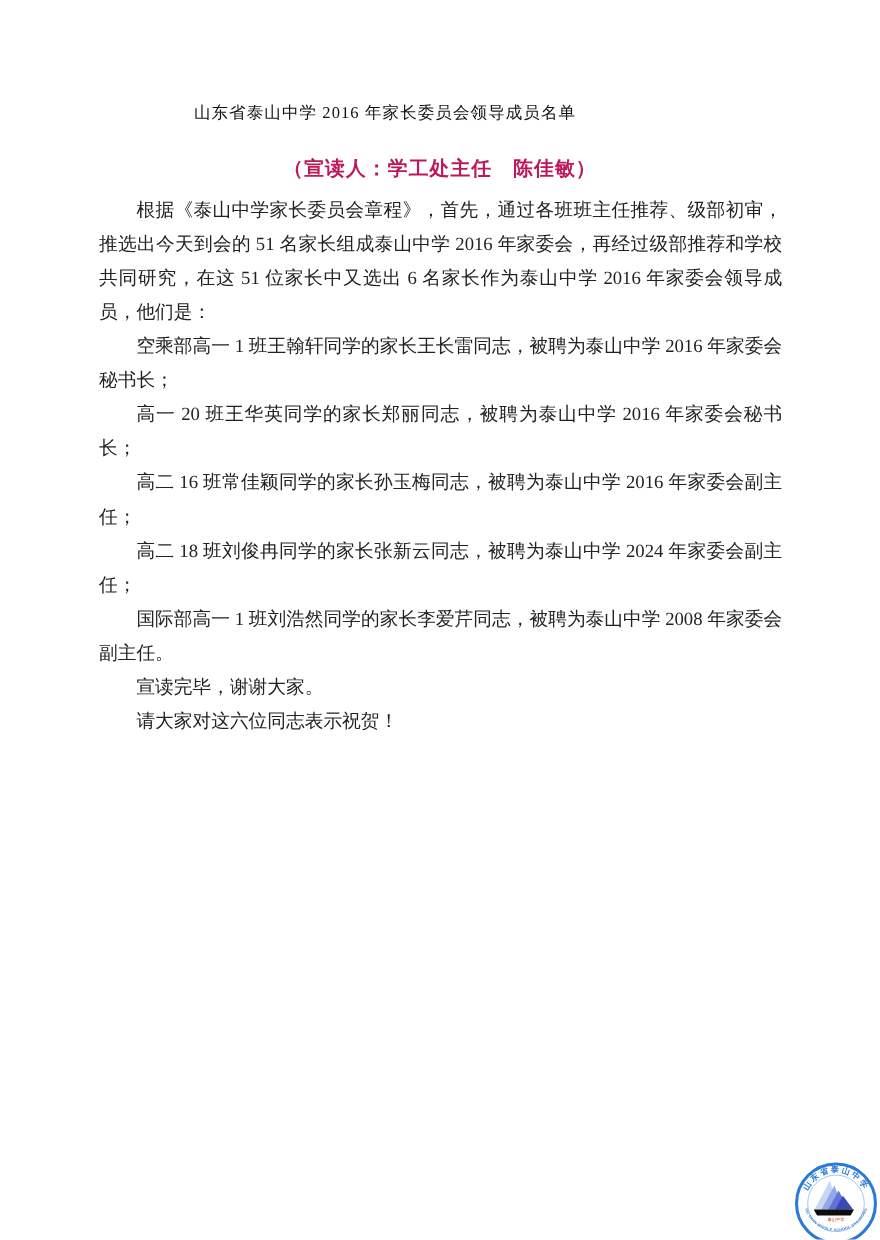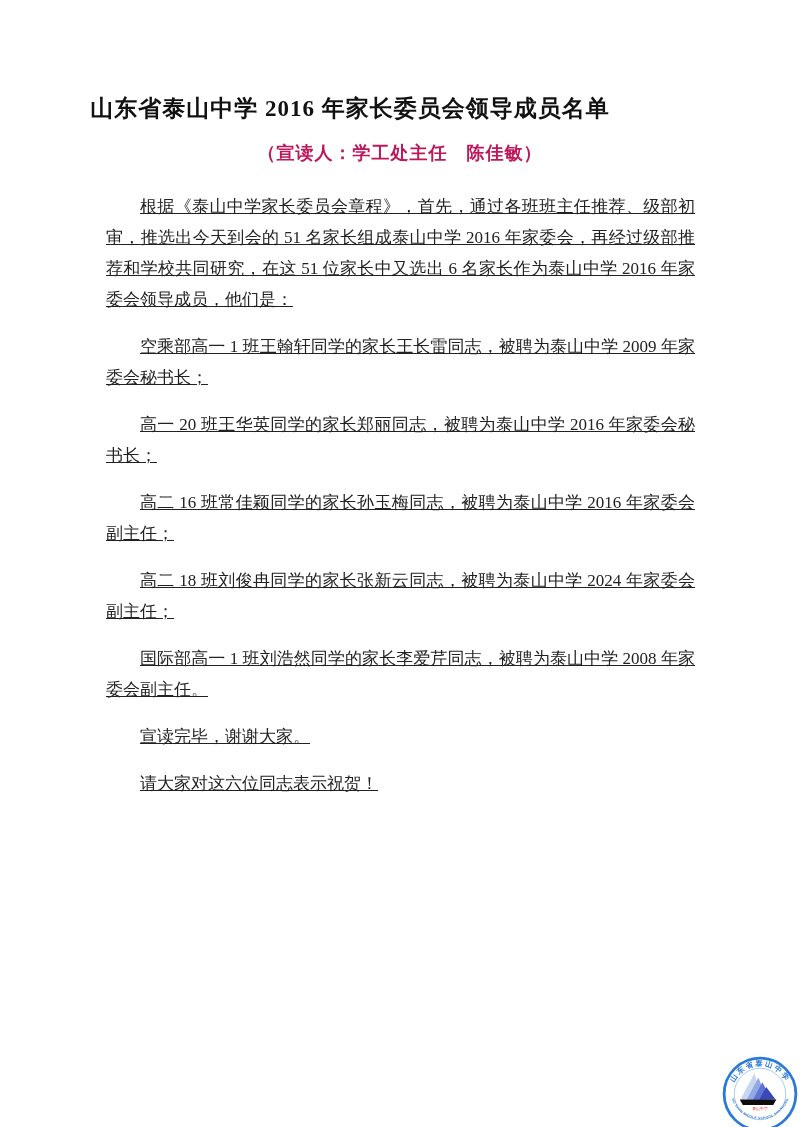--- a/index.html
+++ b/index.html
@@ -15,22 +15,22 @@
     overflow: hidden;
     font-family: "Liberation Serif", serif;
     color: #1f1f1f;
   }
   .doc-title {
     position: absolute;
     top: 93px;
     left: 0;
     width: 700px;
     text-align: center;
-    font-size: 23px;
-    font-weight: bold;
+    font-size: 15px;
+    font-weight: normal;
     letter-spacing: 1px;
     color: #111111;
     white-space: nowrap;
   }
   .doc-subtitle {
     position: absolute;
     top: 141px;
     left: 0;
     width: 800px;
     text-align: center;
@@ -44,24 +44,23 @@
     position: absolute;
     top: 175px;
     left: 90px;
     width: 621px;
     font-size: 17px;
     line-height: 31px;
     text-align: justify;
     color: #222222;
   }
   .doc-body p {
-    margin: 16px;
+    margin: 0;
     padding: 0;
     text-indent: 2em;
-    text-decoration: underline;
   }
   .logo-badge {
     position: absolute;
     left: 721px;
     top: 1055px;
     width: 78px;
     height: 78px;
   }
   .logo-badge svg {
     display: block;
@@ -73,21 +72,21 @@
 <body>
 
 <div class="page">
 
   <div class="doc-title">山东省泰山中学 2016 年家长委员会领导成员名单</div>
 
   <div class="doc-subtitle">（宣读人：学工处主任　陈佳敏）</div>
 
   <div class="doc-body">
     <p>根据《泰山中学家长委员会章程》，首先，通过各班班主任推荐、级部初审，推选出今天到会的 51 名家长组成泰山中学 2016 年家委会，再经过级部推荐和学校共同研究，在这 51 位家长中又选出 6 名家长作为泰山中学 2016 年家委会领导成员，他们是：</p>
-    <p>空乘部高一 1 班王翰轩同学的家长王长雷同志，被聘为泰山中学 2009 年家委会秘书长；</p>
+    <p>空乘部高一 1 班王翰轩同学的家长王长雷同志，被聘为泰山中学 2016 年家委会秘书长；</p>
     <p>高一 20 班王华英同学的家长郑丽同志，被聘为泰山中学 2016 年家委会秘书长；</p>
     <p>高二 16 班常佳颖同学的家长孙玉梅同志，被聘为泰山中学 2016 年家委会副主任；</p>
     <p>高二 18 班刘俊冉同学的家长张新云同志，被聘为泰山中学 2024 年家委会副主任；</p>
     <p>国际部高一 1 班刘浩然同学的家长李爱芹同志，被聘为泰山中学 2008 年家委会副主任。</p>
     <p>宣读完毕，谢谢大家。</p>
     <p>请大家对这六位同志表示祝贺！</p>
   </div>
 
   <div class="logo-badge">
     <svg viewBox="0 0 100 100" xmlns="http://www.w3.org/2000/svg">

